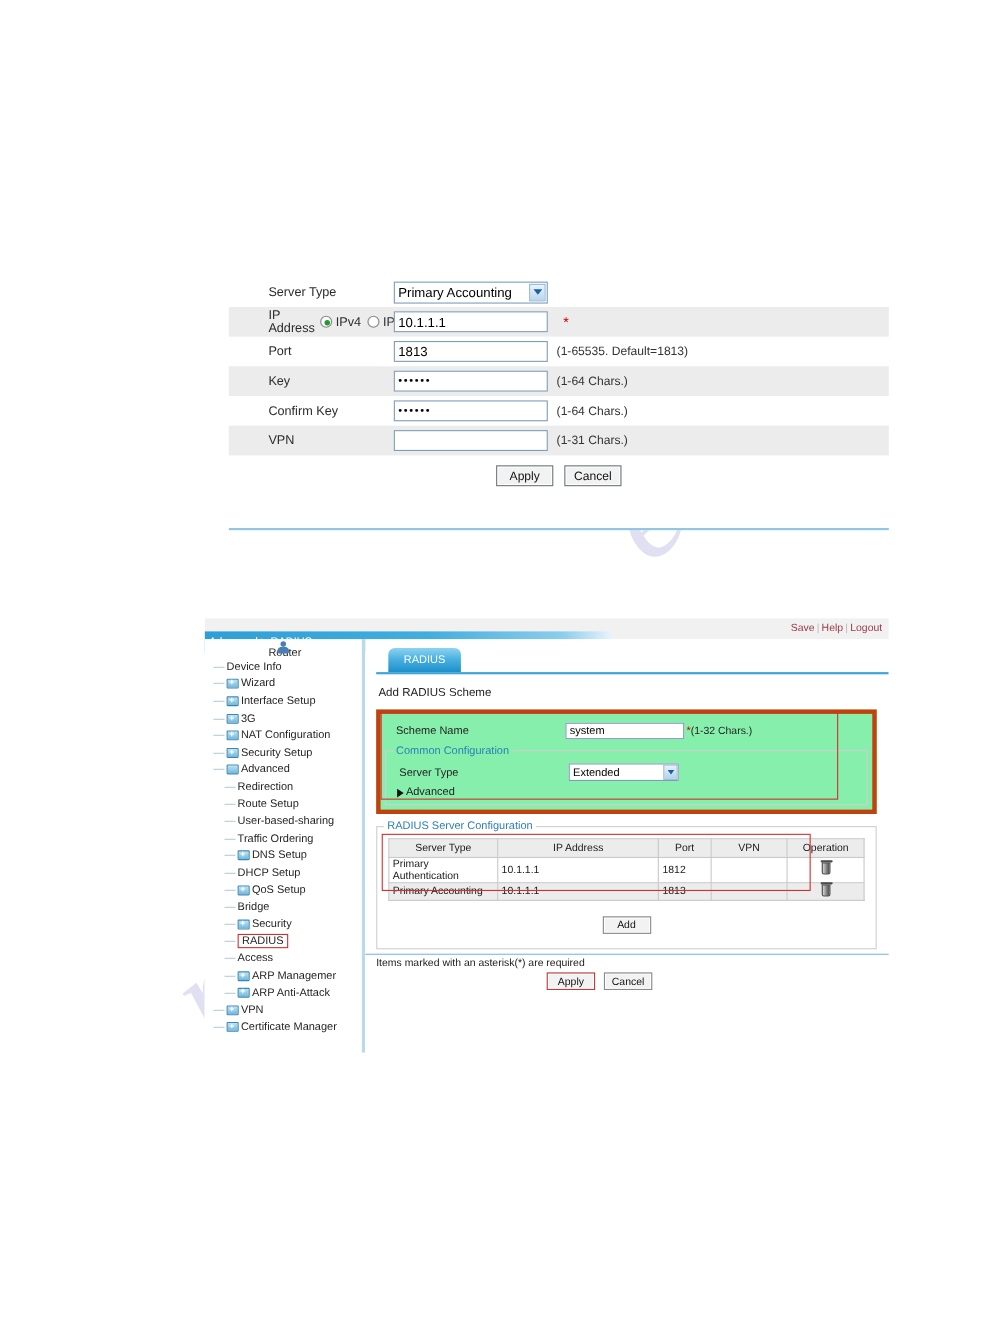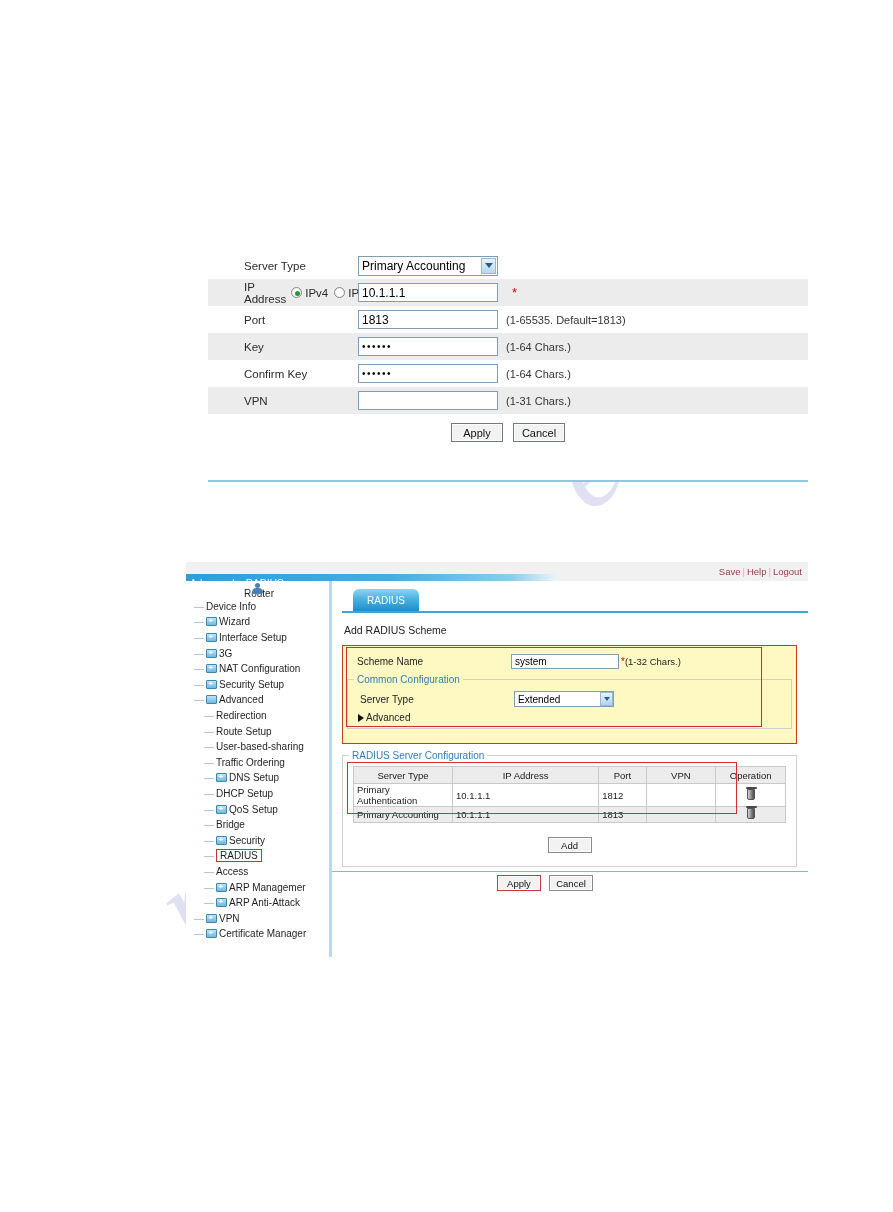--- a/index.html
+++ b/index.html
@@ -92,21 +92,21 @@
   .tabbar { position:relative; height:26px; margin-top:6px; }
   .tab { position:absolute; left:11px; top:2px; width:66px; height:22px;
          background:linear-gradient(#8fd3f0 0%, #4bb2e2 45%, #1d8fc9 100%);
          border-radius:6px 6px 0 0; color:#fff; font-size:10px;
          display:flex; align-items:center; justify-content:center; }
   .tabline { position:absolute; left:0; right:0; bottom:0; height:2px; background:#3fa5d8; }
   .ctitle { font-size:10.5px; color:#222; margin:11px 0 9px 2px; }
 
   .redbox { position:absolute; border:1px solid #d32f2f; pointer-events:none; }
 
-  .card { border:1px solid #c2410c; background:#fef9c3; }
+  .card { border:4px solid #c2410c; background:#86efac; }
   .crow { display:flex; align-items:center; height:22px; font-size:10px; color:#222; }
   .crow.alt { background:#ececec; }
   .crow .cl { width:168px; padding-left:14px; }
   .tin2 { width:108px; height:15px; border:1px solid #7f9db9; background:#fff;
           font-size:10px; color:#000; padding:0 3px; line-height:13px; }
   .sel2 { width:100px; height:16px; border:1px solid #7f9db9; background:#fff;
           display:flex; align-items:center; font-size:10px; color:#000; padding-left:3px;
           position:relative; overflow:hidden; }
   .sel2 .arw2 { position:absolute; right:0px; top:0px; width:13px; height:14px;
                 background:linear-gradient(#eaf3fb,#b2d2ec); border:1px solid #98b8d4;
@@ -348,21 +348,21 @@
       <div class="ctitle">Add RADIUS Scheme</div>
 
       <div style="position:relative; width:455px;">
         <div class="card" style="padding:4px 0 4px 0;">
           <div class="crow">
             <div class="cl">Scheme Name</div>
             <input class="tin2" value="system" style="">
             <div class="hint2"><span class="req2">*</span><span>(1-32 Chars.)</span></div>
           </div>
 
-          <fieldset class="fs" style="margin:2px 4px 10px 4px;">
+          <fieldset class="fs" style="margin:2px 4px 0 4px;">
             <legend>Common Configuration</legend>
             <div class="crow">
               <div class="cl" style="width:160px;padding-left:6px;">Server Type</div>
               <div class="sel2">
                 <span>Extended</span>
                 <span class="arw2">
                     <i></i>
                   </span>
               </div>
             </div>
@@ -408,20 +408,21 @@
             </table>
             <div style="display:flex;justify-content:center;padding:14px 0 8px 0;">
               <div class="btn2">Add</div>
             </div>
           </div>
         </fieldset>
         <div class="redbox" style="left:5px; top:12px; width:390px; height:52px;"></div>
       </div>
 
       <div class="botline" style="margin:4px 0 2px -10px; width:622px;"></div>
+      <div class="footnote">Items marked with an asterisk(*) are required</div>
       <div style="display:flex;justify-content:center;gap:8px;margin-top:3px;margin-right:60px;">
         <div class="btn2 hl">Apply</div>
         <div class="btn2">Cancel</div>
       </div>
 
     </div>
   </div>
 </div>
 
 </body></html>

